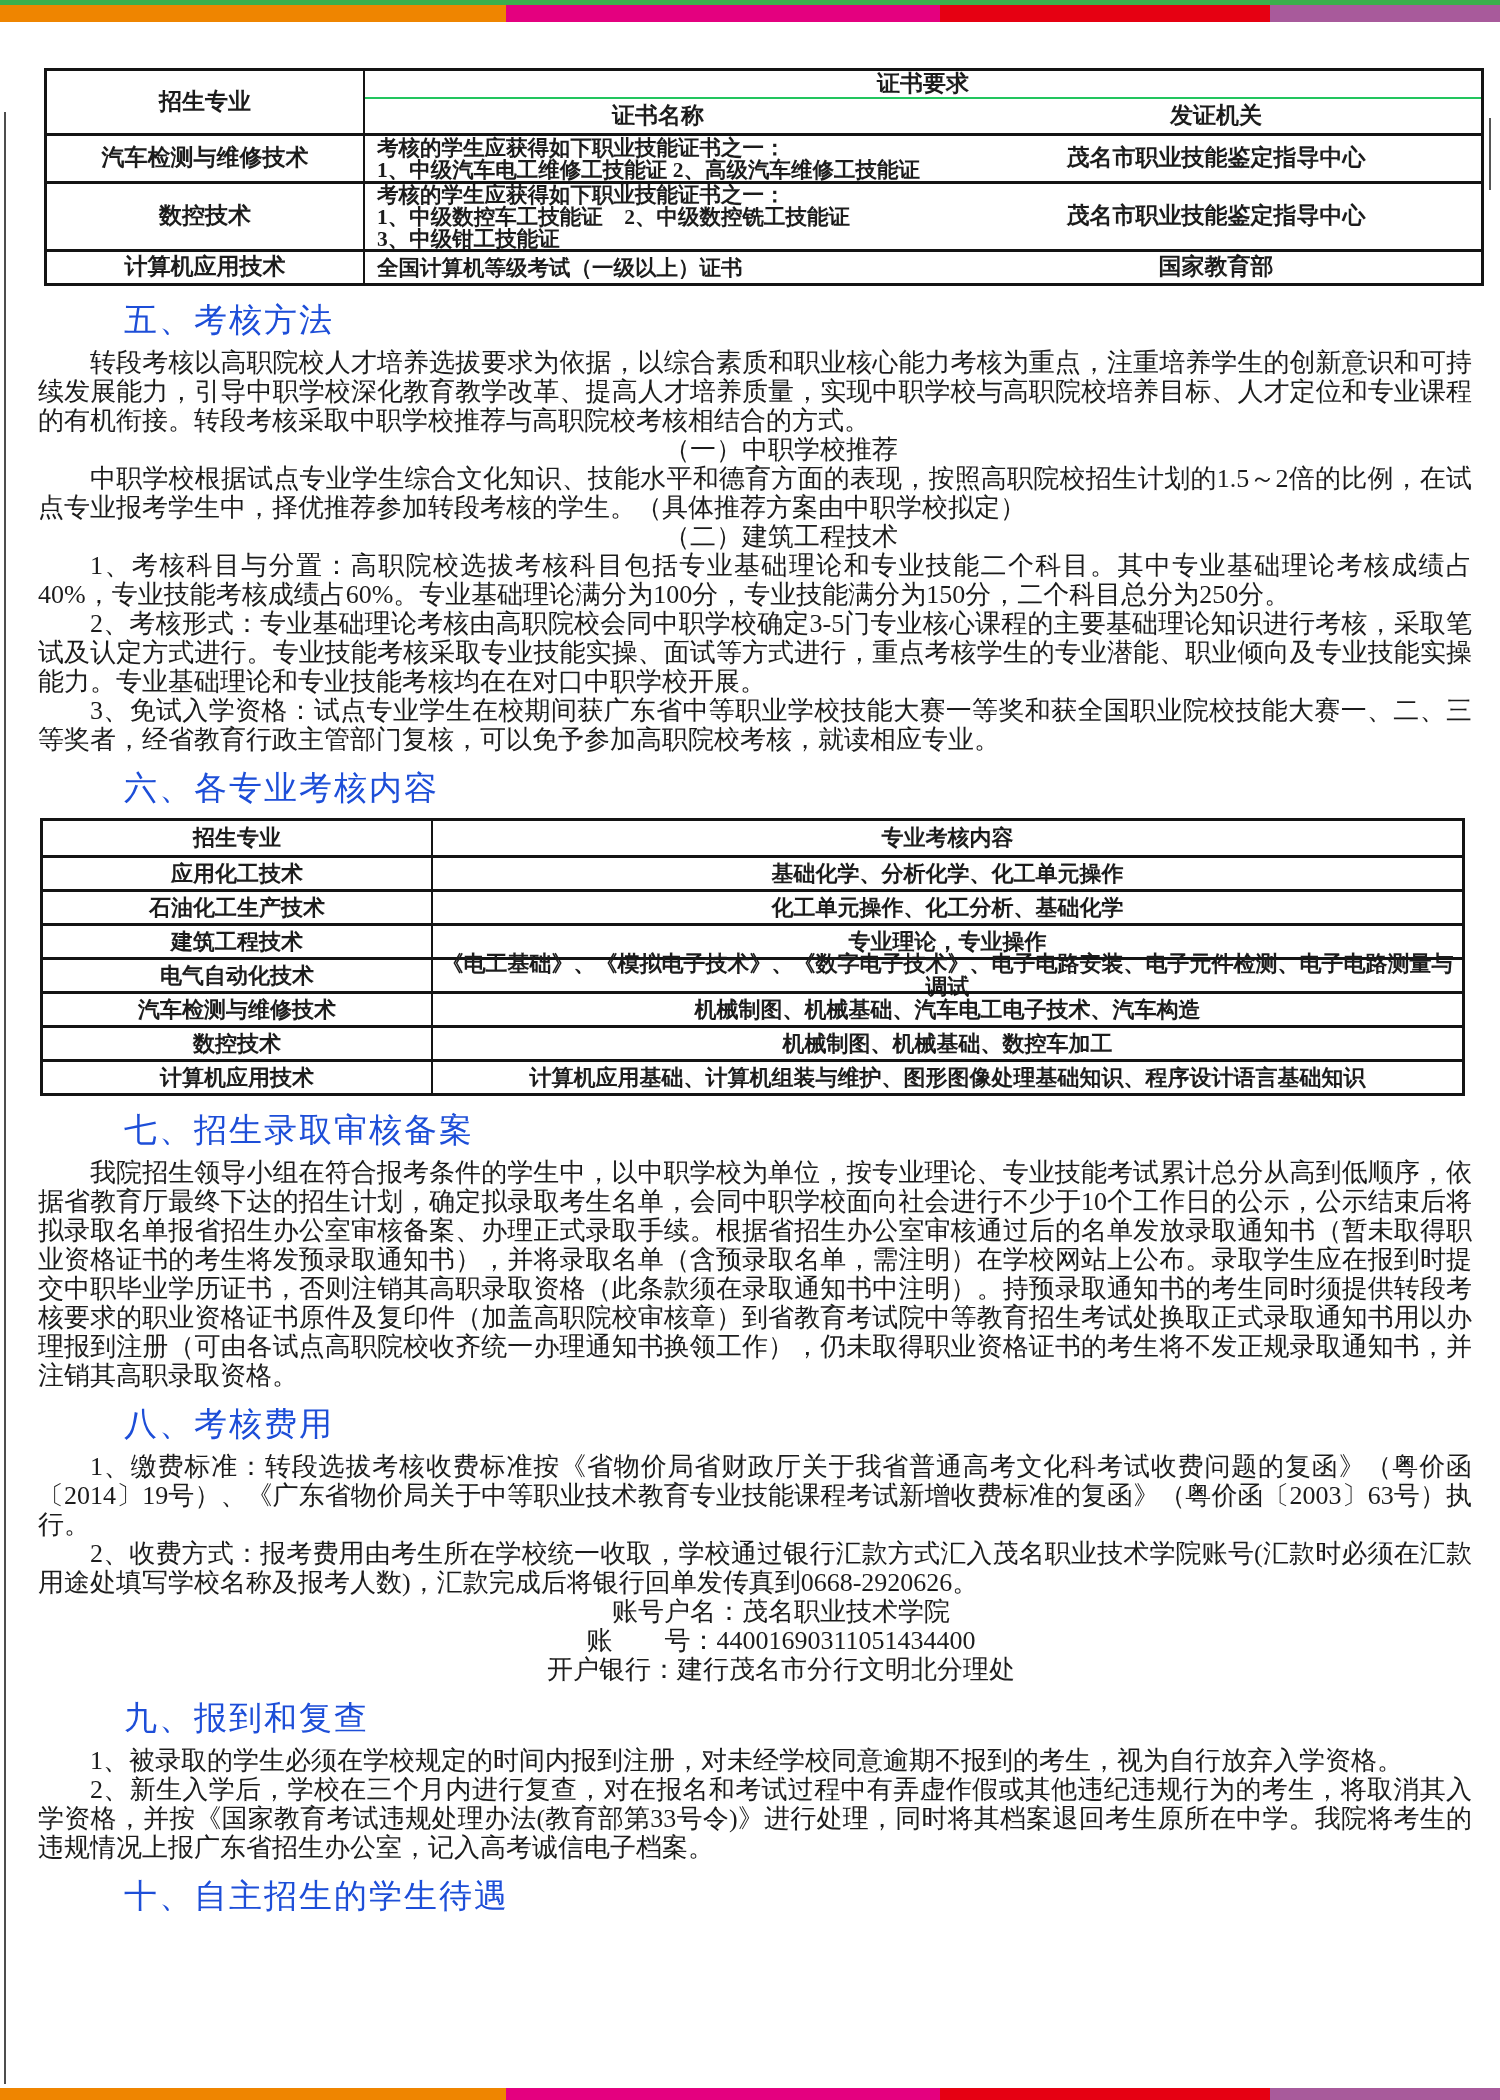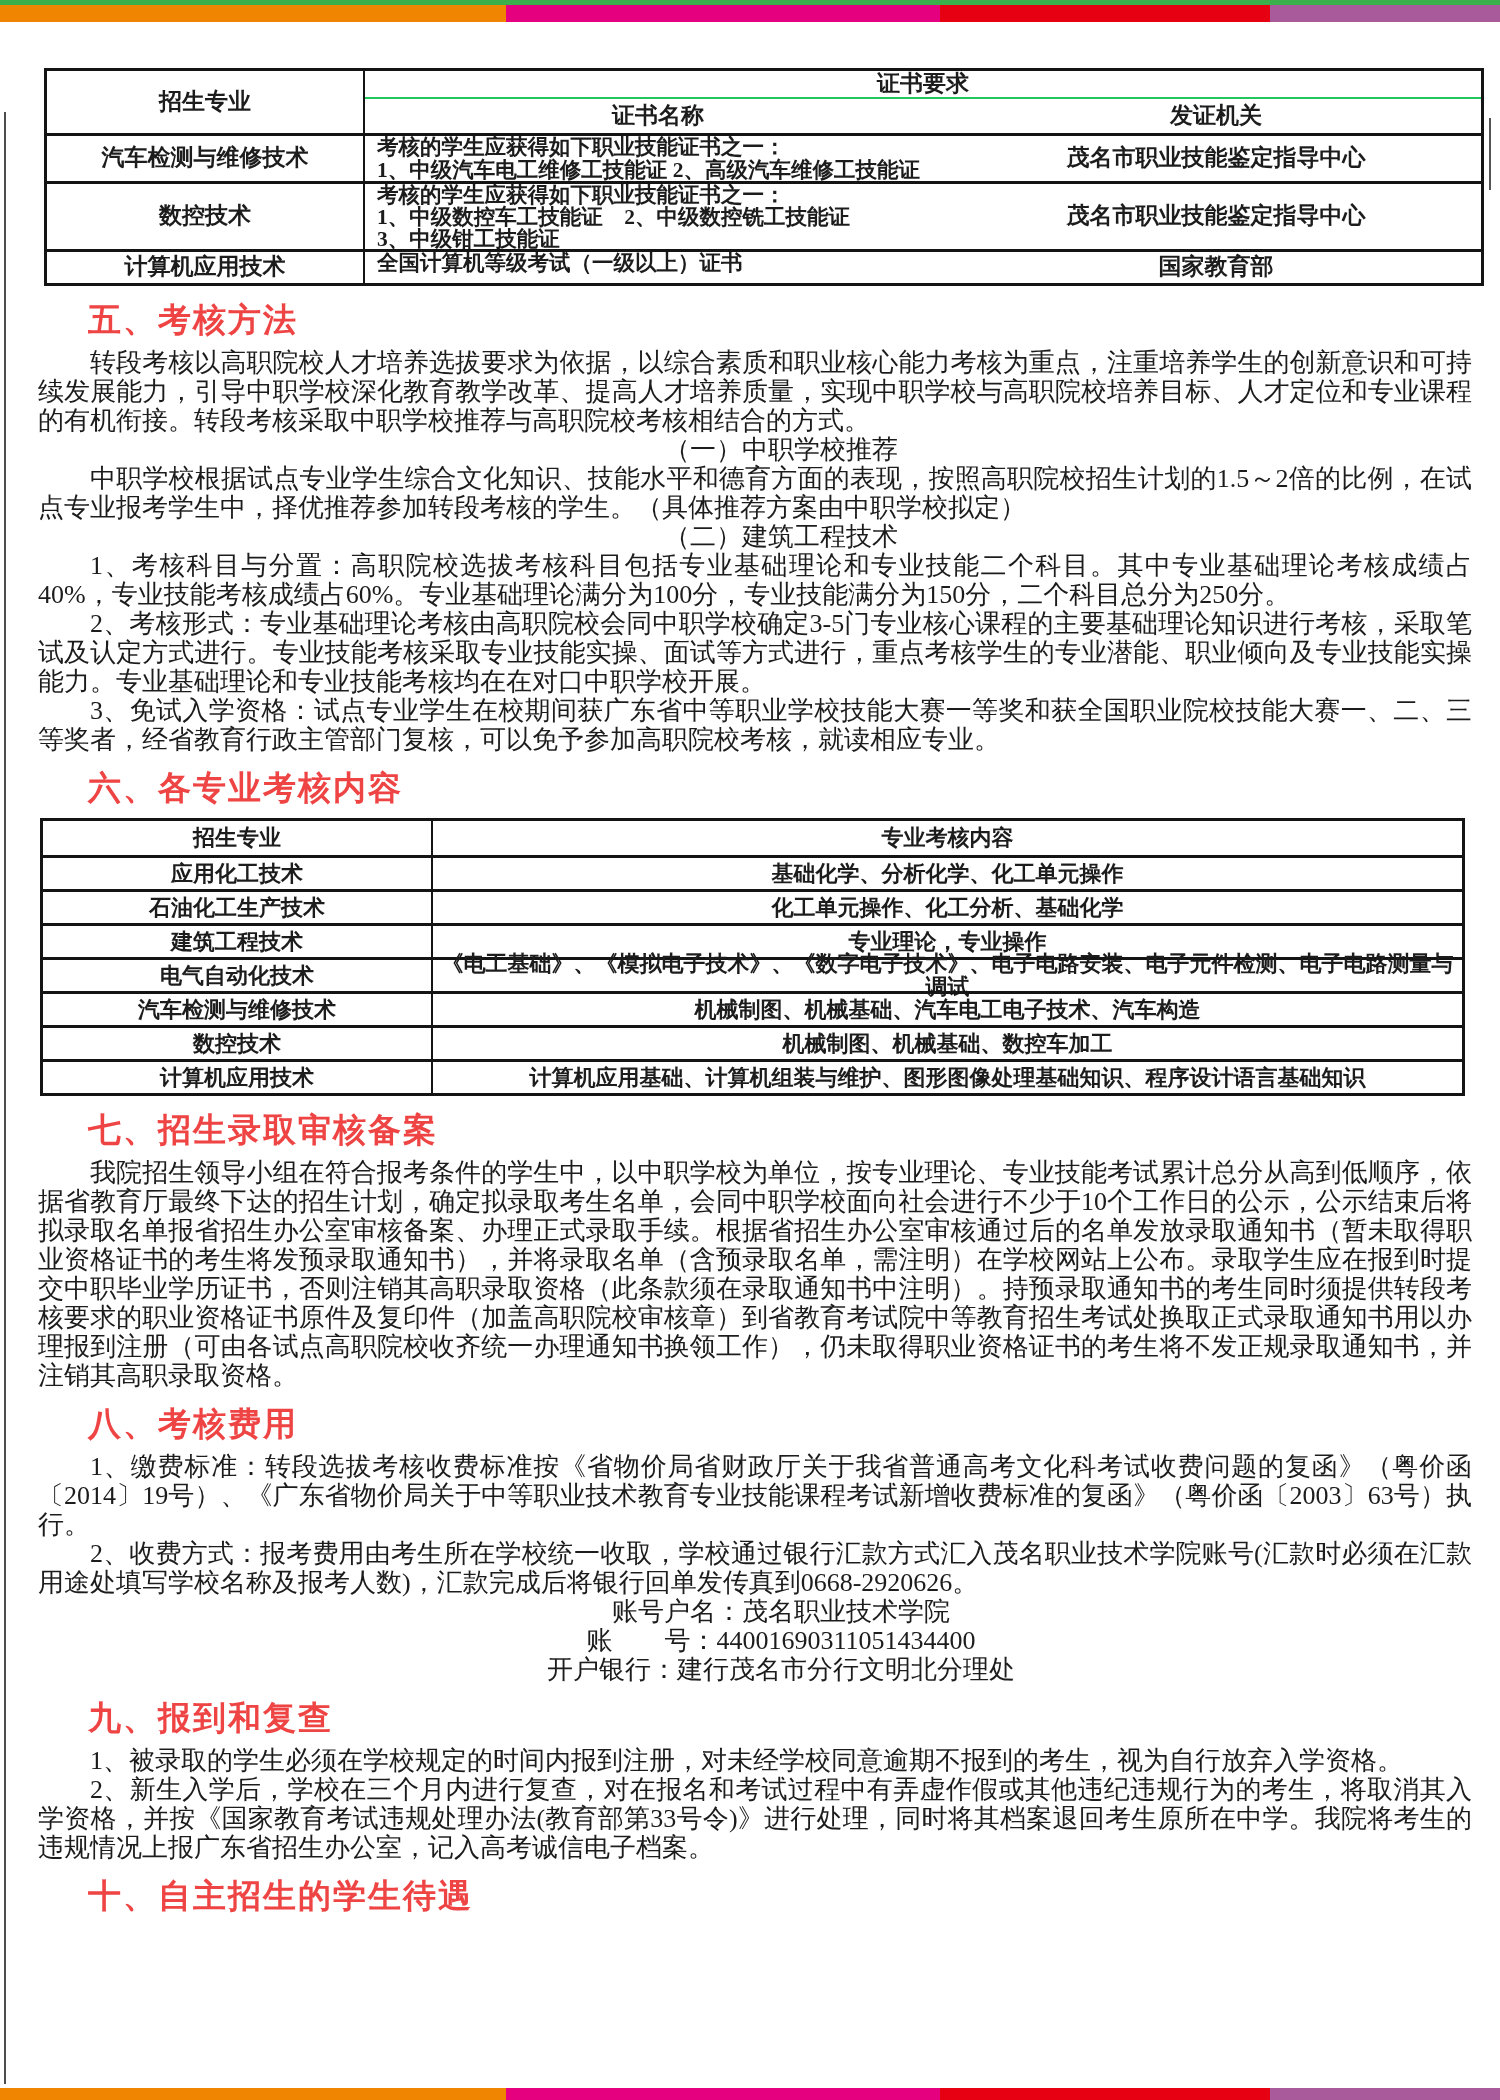--- a/index.html
+++ b/index.html
@@ -28,31 +28,31 @@
   .t { display:grid; border:3px solid #141414; font-weight:bold; }
   .t1 { width:1434px; margin:46px 0 0 6px;
         grid-template-columns:318px 586px 530px;
         grid-template-rows:28px 34px 48px 68px 34px; }
   .t2 { width:1419px; margin:10px 0 0 2px;
         grid-template-columns:390px 1029px;
         grid-template-rows:repeat(8, 34px); }
   .c { display:flex; align-items:center; justify-content:center;
        text-align:center; font-size:23px; line-height:1.08; }
   .t2 .c { font-size:22px; }
-  .c.left { flex-direction:column; align-items:flex-start; justify-content:space-between;
+  .c.left { flex-direction:column; align-items:flex-start; justify-content:center;
             text-align:left; padding-left:12px; font-size:21.5px; line-height:22px; }
   .c.br { border-right:2px solid #141414; }
   .c.bb { border-bottom:2px solid #22c55e; }
   .c.bt { border-top:3px solid #141414; }
   .span2r { grid-row:1 / 3; }
   .span2c { grid-column:2 / 4; }
 
   
-  .h { font-size:33px; font-weight:bold; color:#ef4444;
-       letter-spacing:2px; margin:16px 0 8px 50px; line-height:1.15; }
+  .h { font-size:33px; font-weight:normal; color:#1d4ed8;
+       letter-spacing:2px; margin:16px 0 8px 86px; line-height:1.15; }
   .p { font-size:26px; line-height:29px; text-align:justify;
        text-indent:2em; margin:0; }
   .p.noj { text-align:center; }
 </style>
 </head>
 <body>
 
 <div class="page">
 
   <div class="green-strip"></div>

